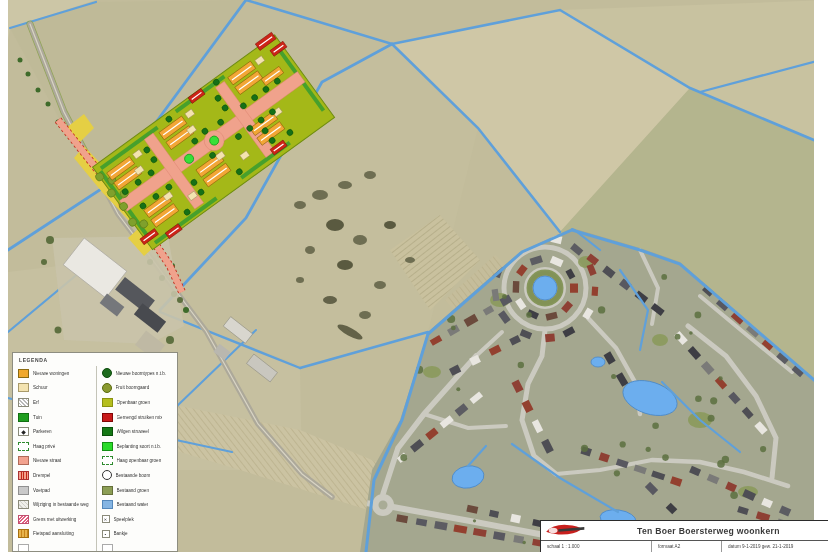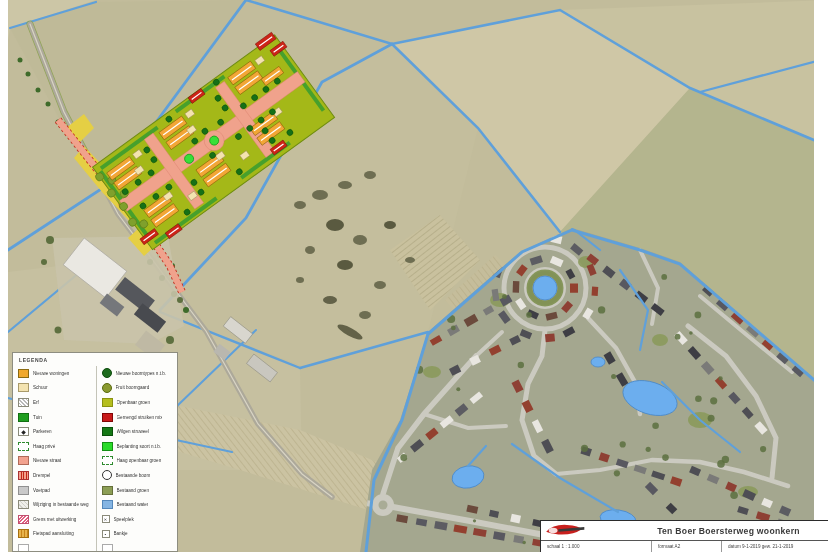--- a/index.html
+++ b/index.html
@@ -43,21 +43,21 @@
   .sw-playground::before{content:"✕";position:absolute;inset:0;font-size:4px;line-height:7px;text-align:center;color:#333;}
   .sw-bench{width:8px;height:8px;}
   .sw-bench::before{content:"▪";position:absolute;inset:0;font-size:4px;line-height:7px;text-align:center;color:#333;}
 
   
   .titleblock{position:absolute;left:540px;top:520px;width:288px;height:32px;background:#fff;
               border:1px solid #2b2b2b;border-right:none;border-bottom:none;box-sizing:border-box;
               display:flex;flex-direction:column;}
   .tb-top{flex:1;display:flex;align-items:center;}
   .tb-logo{width:96px;height:100%;display:flex;align-items:center;padding-left:8px;box-sizing:border-box;}
-  .tb-title{flex:1;text-align:center;padding-right:8px;font-size:8.6px;font-weight:600;color:#3a3a3a;letter-spacing:.3px;}
+  .tb-title{flex:1;text-align:left;padding-right:8px;font-size:8.6px;font-weight:600;color:#3a3a3a;letter-spacing:.3px;}
   .tb-bottom{height:11px;border-top:1px solid #555;display:flex;align-items:center;}
   .tb-cell{font-size:4.6px;color:#444;padding:0 6px;height:100%;display:flex;align-items:center;box-sizing:border-box;}
   .tb-cell + .tb-cell{border-left:1px solid #999;}
   .tb-cell.c1{width:110px;}
   .tb-cell.c2{width:70px;}
   .tb-cell.c3{flex:1;}
 </style>
 </head>
 <body>
 

